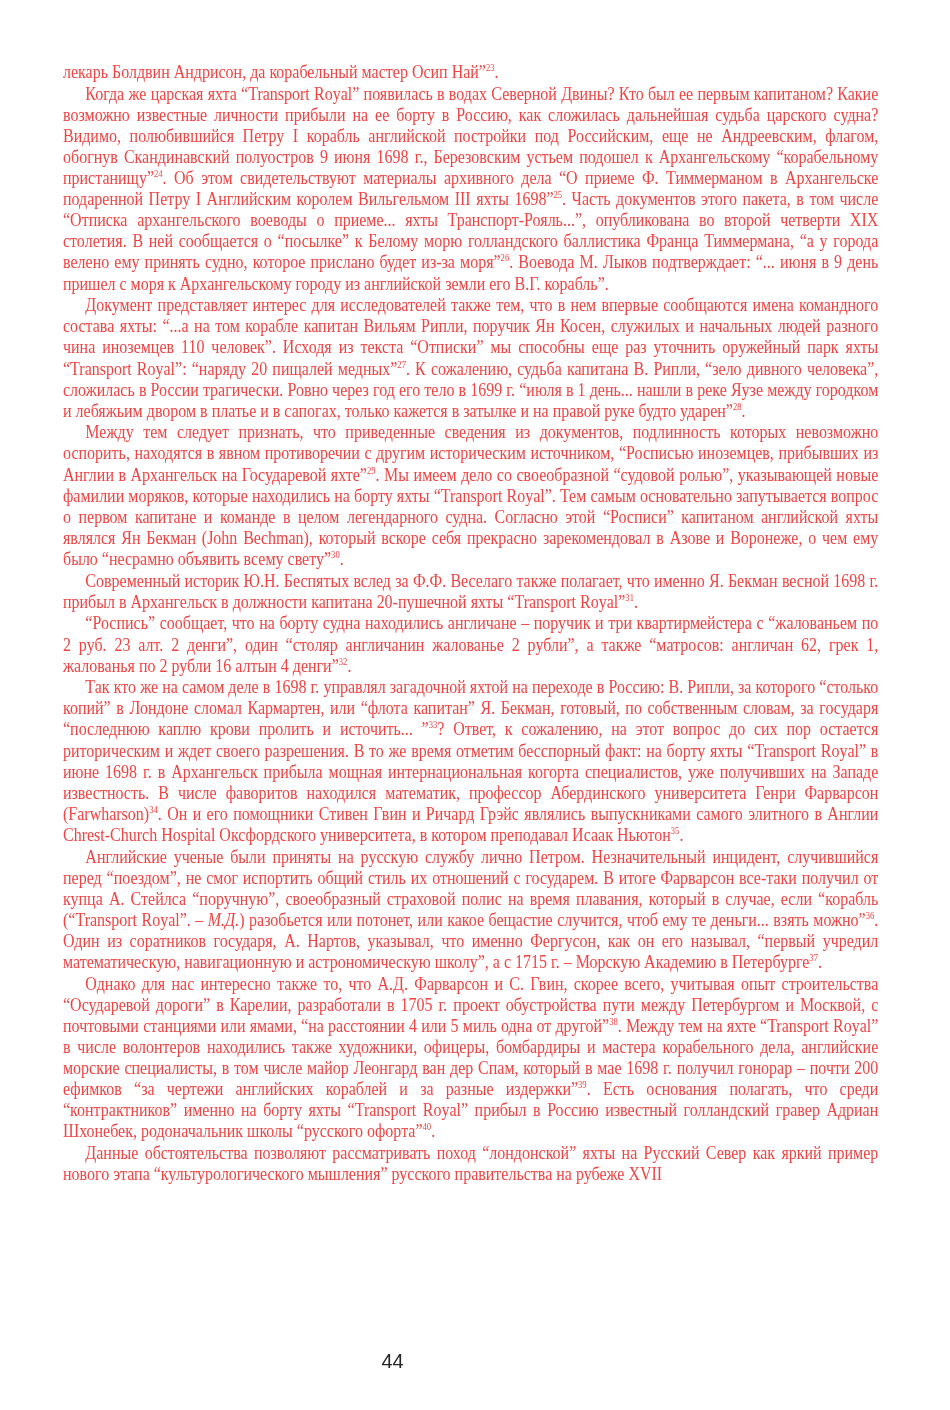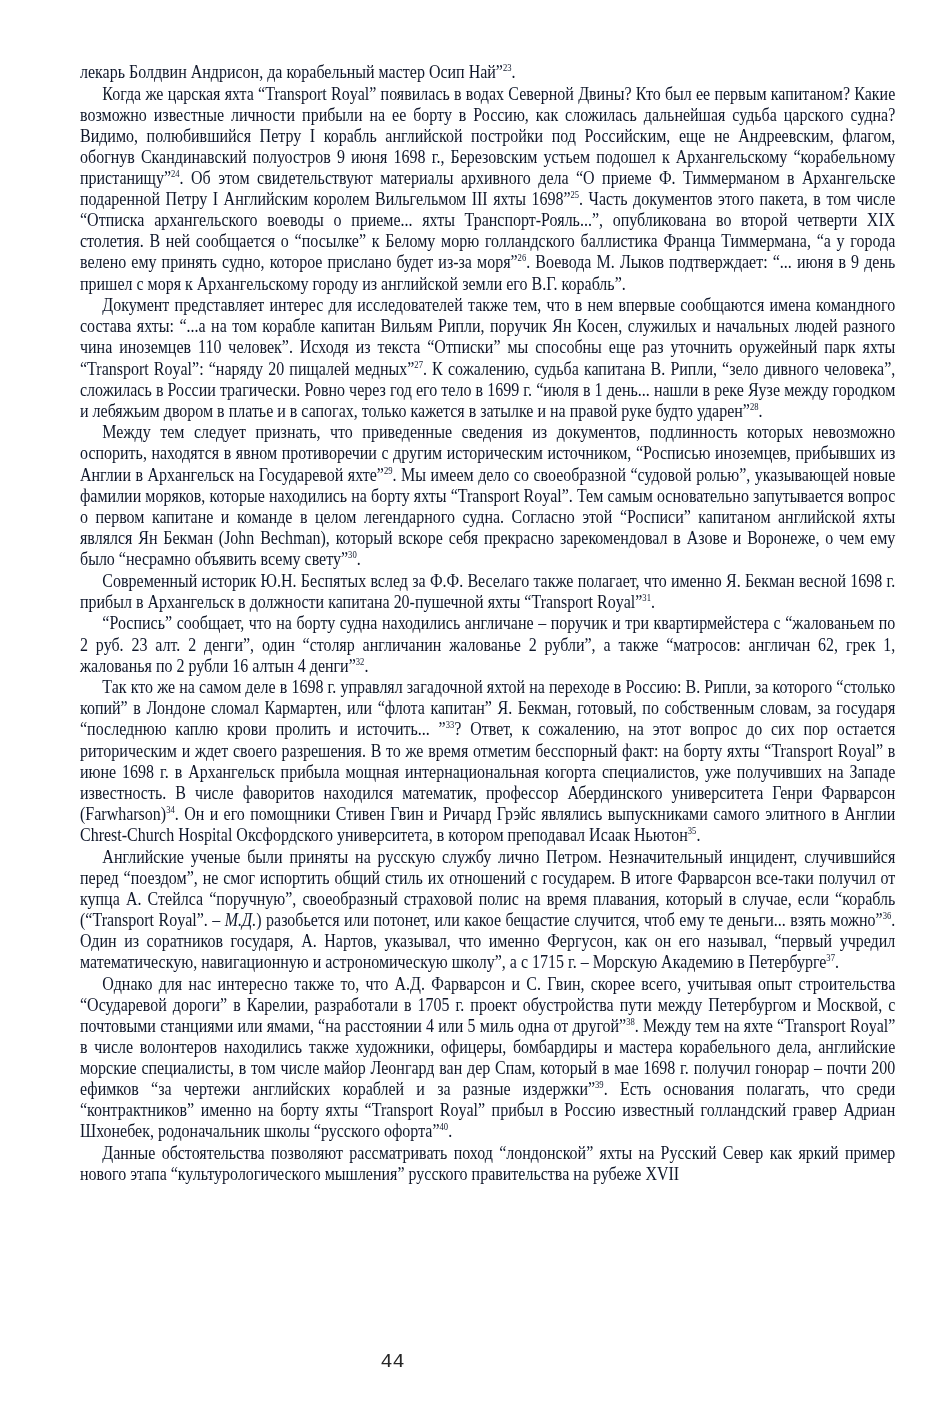--- a/index.html
+++ b/index.html
@@ -1,43 +1,43 @@
 <!DOCTYPE html>
 <html><head>
 <meta charset="utf-8">
 <style>
   html, body { margin: 0; padding: 0; background: #ffffff; }
   body { width: 950px; height: 1410px; position: relative; overflow: hidden; }
   .page {
     position: absolute;
-    left: 80px;
+    left: 63px;
     top: 61px;
     width: 815px;
-    color: #0f172a;
+    color: #ef4444;
   }
   .scaler {
     width: 948px;               
     transform: scaleX(0.86);
     transform-origin: 0 0;
     font-family: "Liberation Serif", serif;
     font-size: 18.6px;
     line-height: 21.1px;
     text-align: justify;
     hyphens: manual;
   }
   .para { margin: 0 0 0.6px 0; text-indent: 26px; }
   .para.cont { text-indent: 0; }
   sup { font-size: 10px; line-height: 0; vertical-align: 7px; }
   em { font-style: italic; }
   .page-number {
     position: absolute;
     top: 1350px;
     left: 0; width: 785px;
     text-align: center;
-    font-family: Liberation Mono, monospace;
+    font-family: Liberation Sans, sans-serif;
     font-size: 20px;
     color: #262626;
   }
 </style>
 </head>
 <body>
 
 <div class="page">
   <div class="scaler" id="text-flow">
       <p class="para cont"><span>лекарь Болдвин Андрисон, да корабельный мастер Осип Най”</span><sup>23</sup><span>.</span></p>

